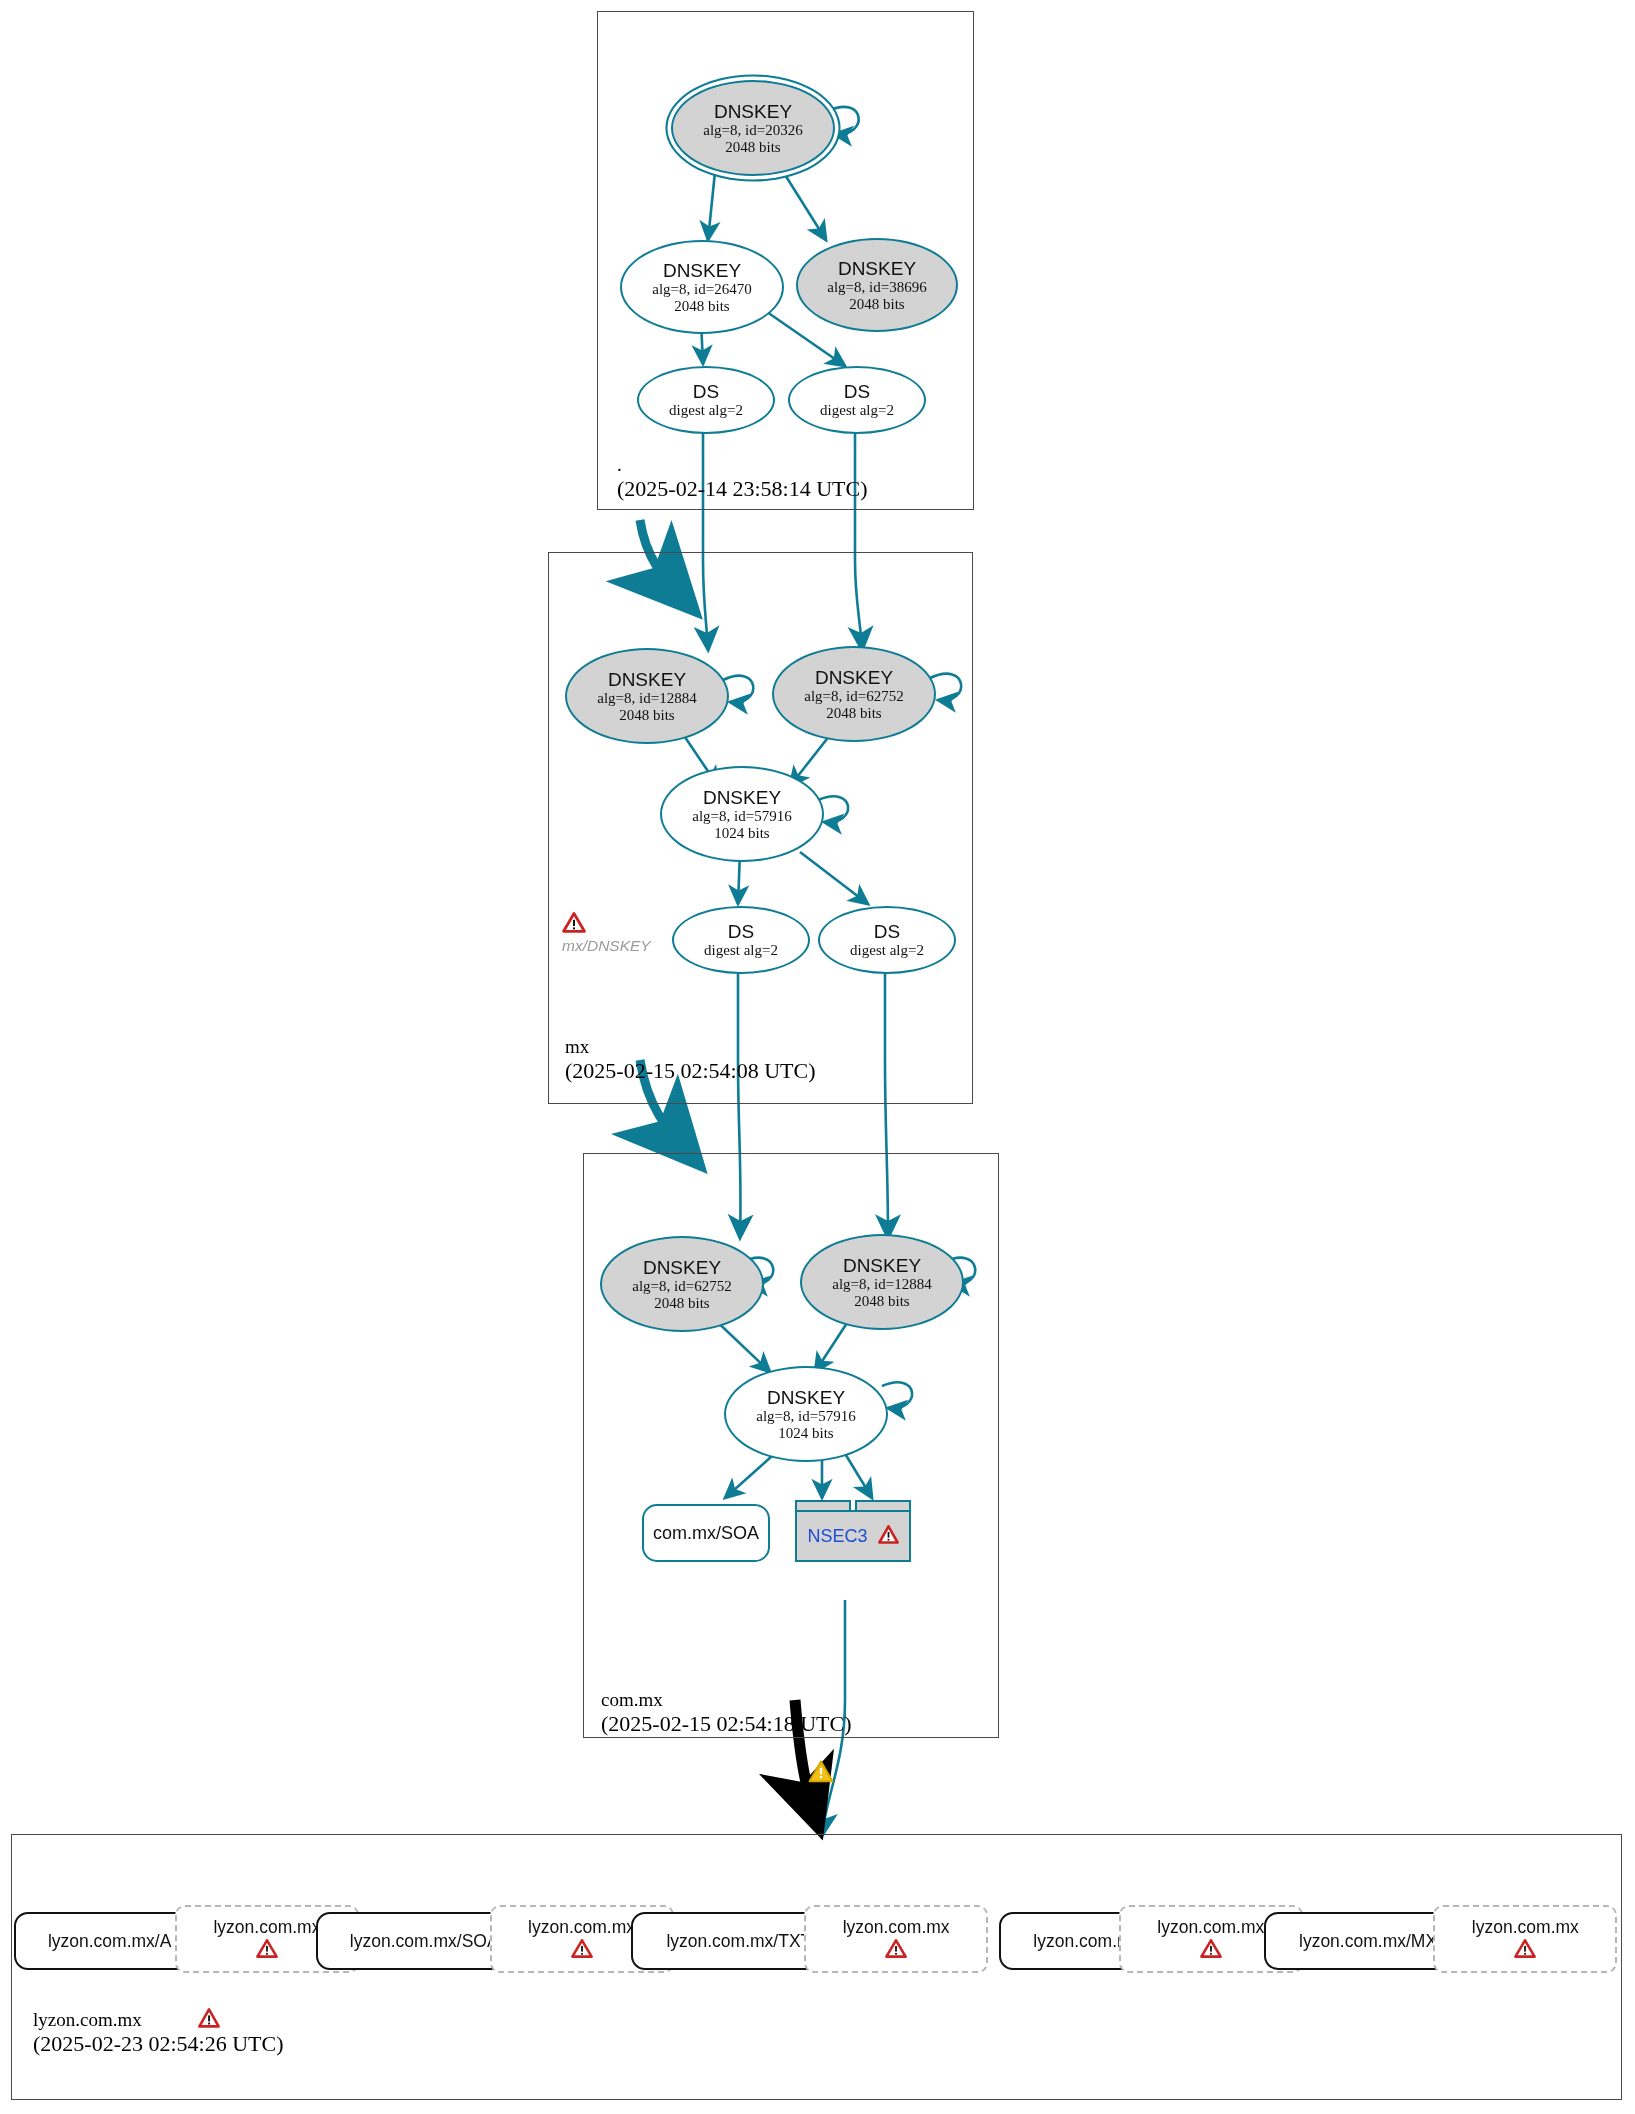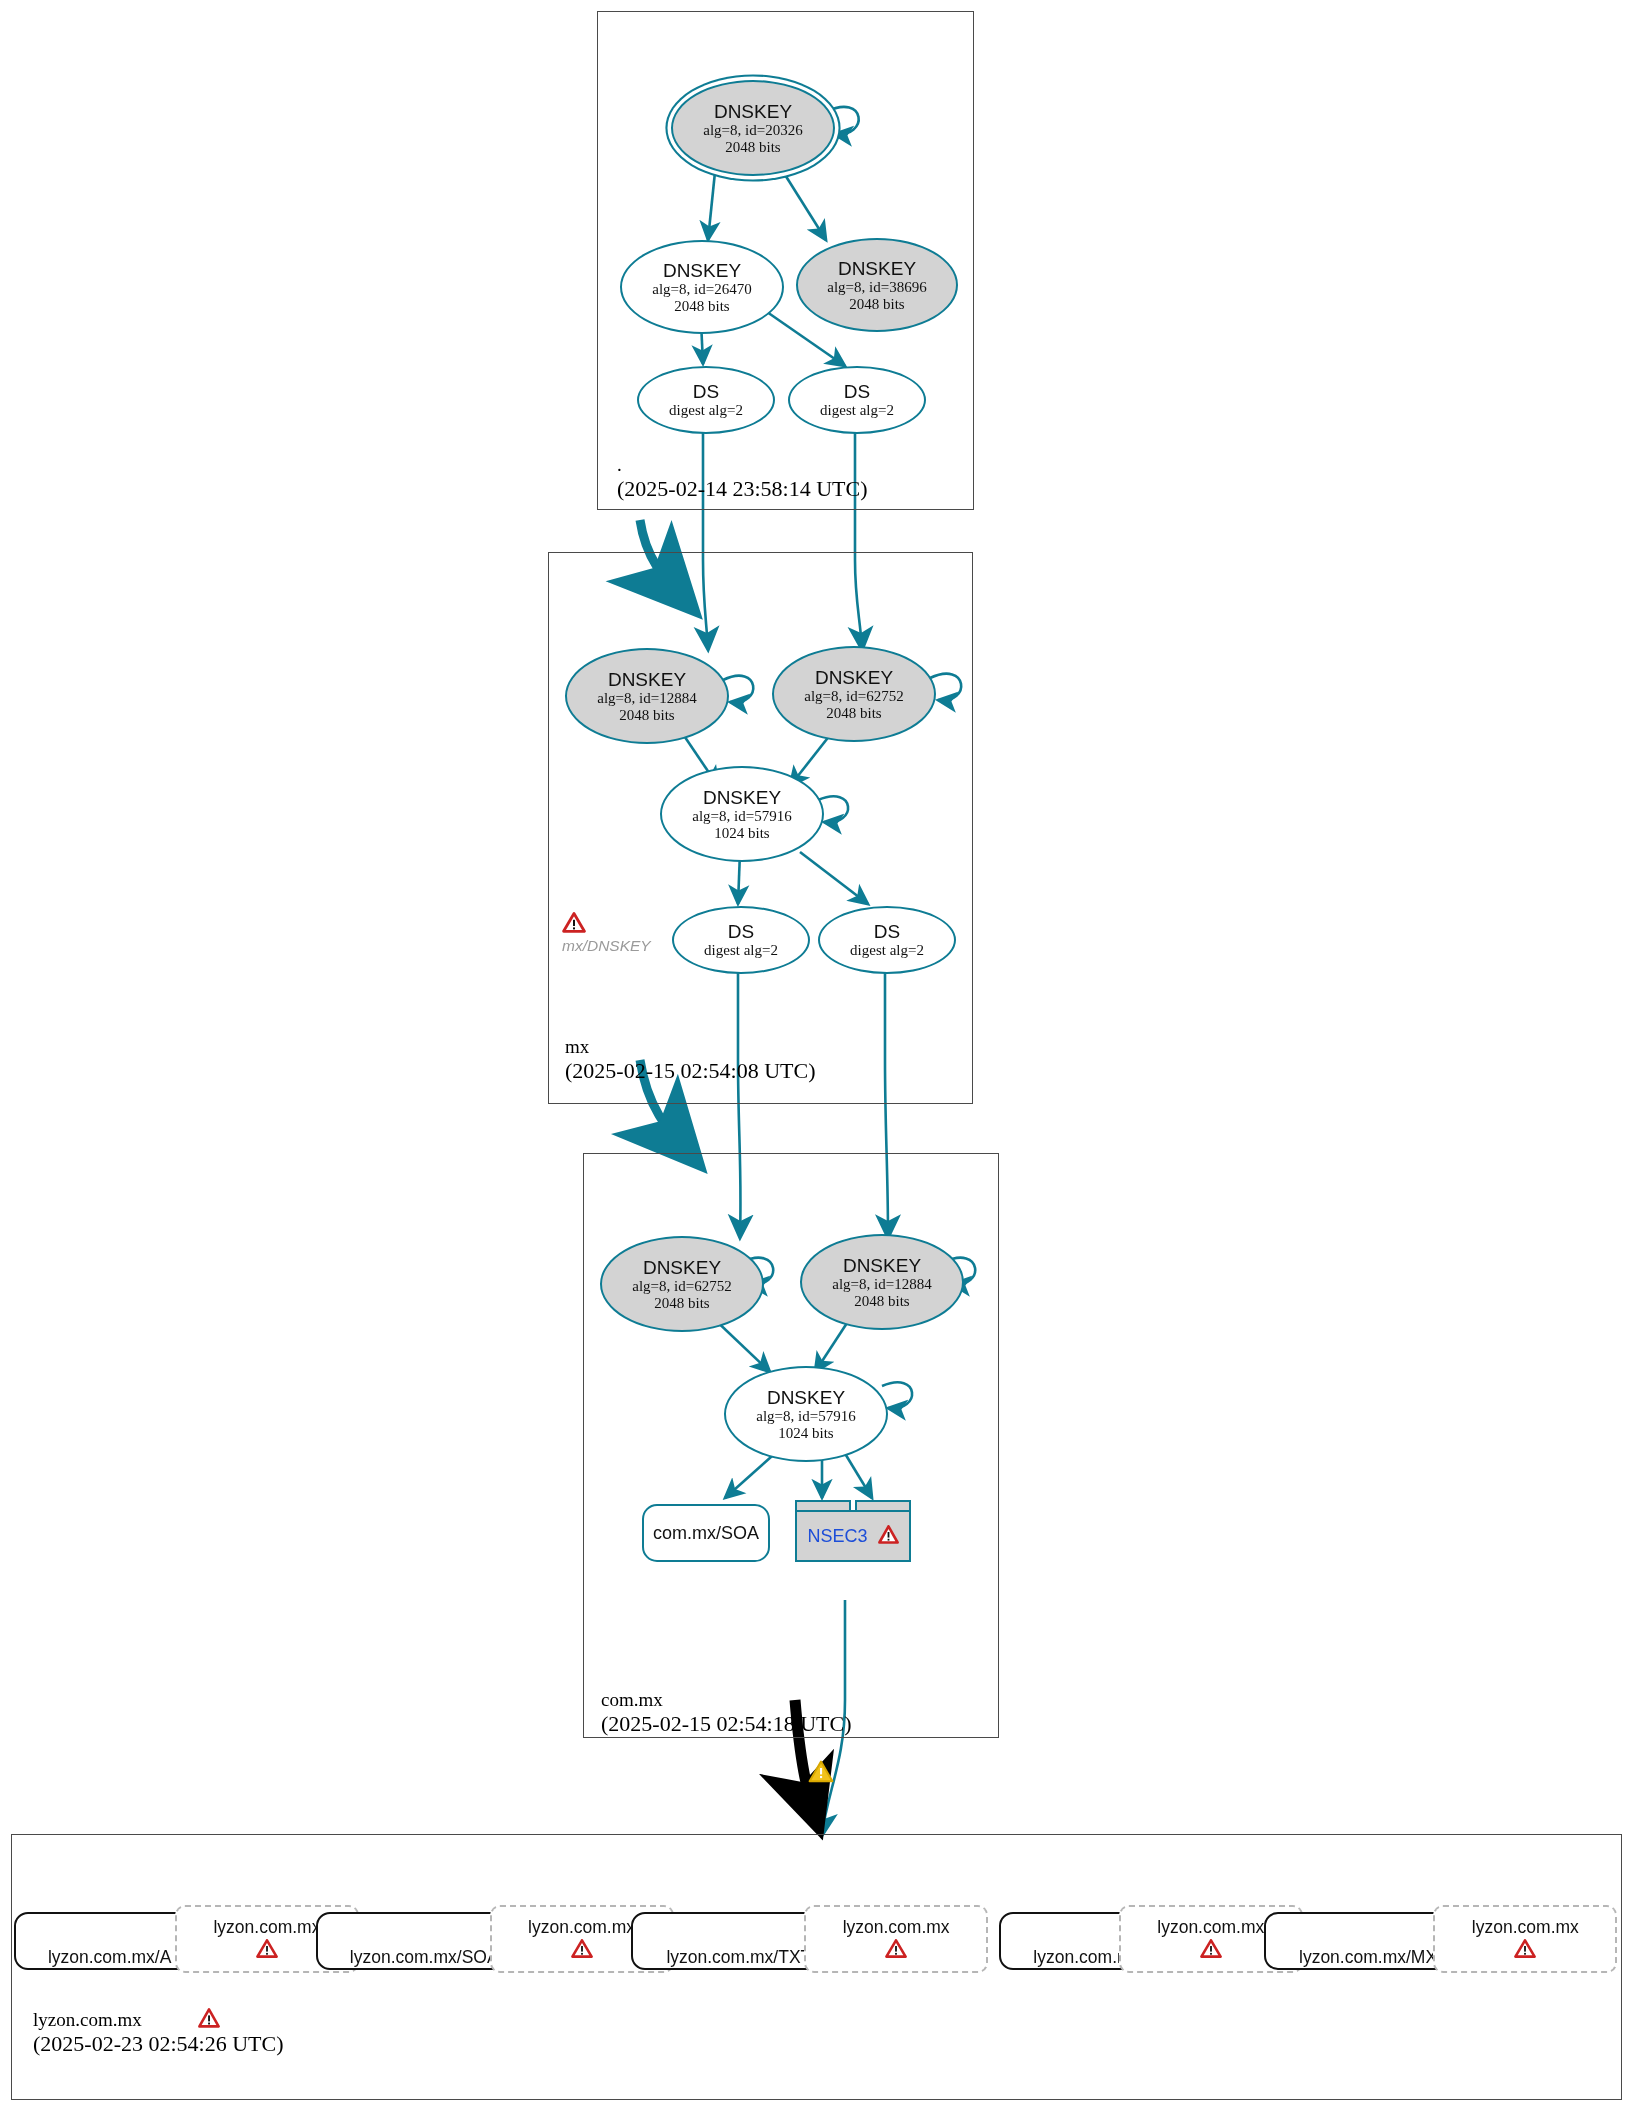--- a/index.html
+++ b/index.html
@@ -24,21 +24,21 @@
   .rrbox{position:absolute;border:2.4px solid #0e7c94;border-radius:13px;background:#fff;
          display:flex;align-items:center;justify-content:center;font-size:18px;color:#111;}
 
   .nsec3{position:absolute;}
   .nsec3 .tab{position:absolute;top:0;height:12px;background:#d3d3d3;border:2.2px solid #0e7c94;box-sizing:border-box;}
   .nsec3 .body{position:absolute;left:0;top:10px;right:0;bottom:0;background:#d3d3d3;border:2.4px solid #0e7c94;
                 box-sizing:border-box;display:flex;align-items:center;justify-content:center;gap:10px;}
   .nsec3 .lbl{font-size:18px;color:#1d4ed8;}
 
   .leafbox{position:absolute;border:2.4px solid #111;border-radius:14px;background:#fff;
-           display:flex;align-items:flex-end;justify-content:center;font-size:17.5px;color:#111;white-space:nowrap;}
+           display:flex;align-items:center;justify-content:center;font-size:17.5px;color:#111;white-space:nowrap;}
   .leafwarn{position:absolute;border:2px dashed #b6b6b6;border-radius:10px;background:#fff;
             display:flex;flex-direction:column;align-items:center;justify-content:center;gap:2px;}
   .leafwarn .lw-t{font-size:17.5px;color:#111;line-height:20px;}
 
   .warnlabel{position:absolute;display:flex;flex-direction:column;}
   .warnlabel .wl-t{font-family:"Liberation Sans",sans-serif;font-style:italic;font-size:15.5px;color:#9a9a9a;line-height:18px;}
 
   .tri{display:inline-block;}
 </style>
 </head>

